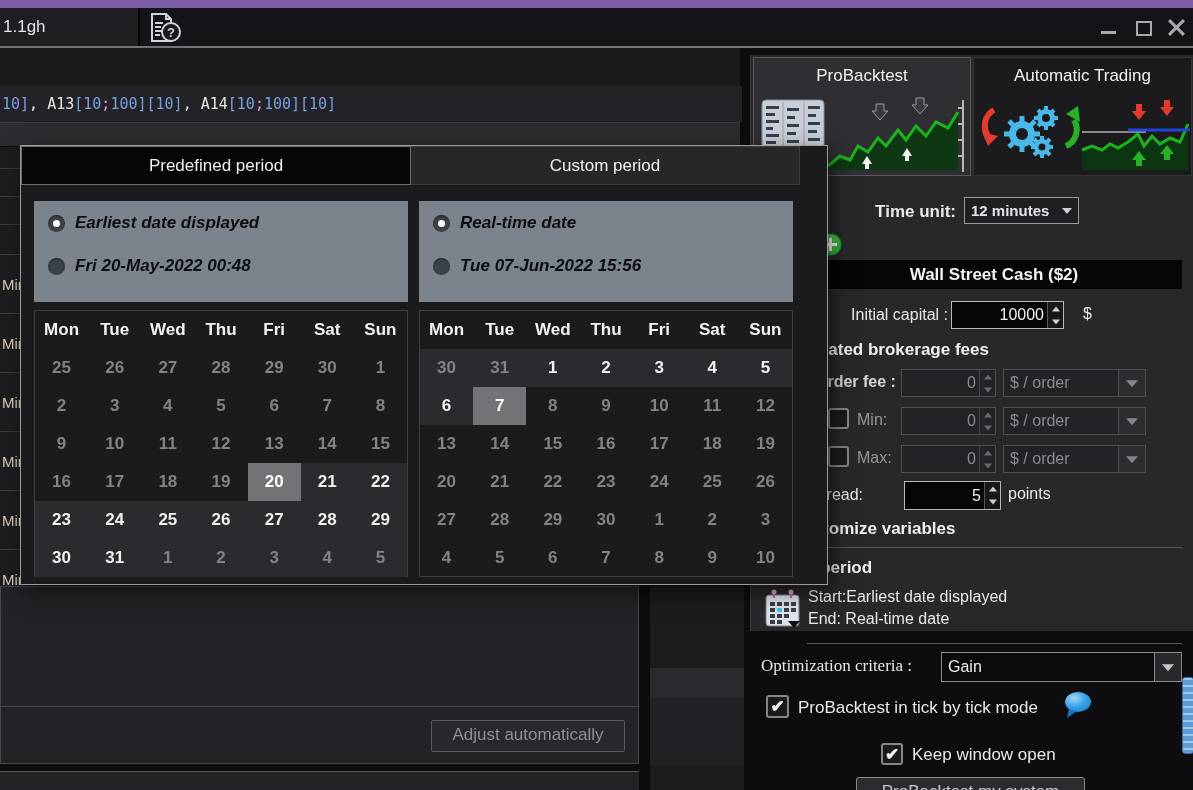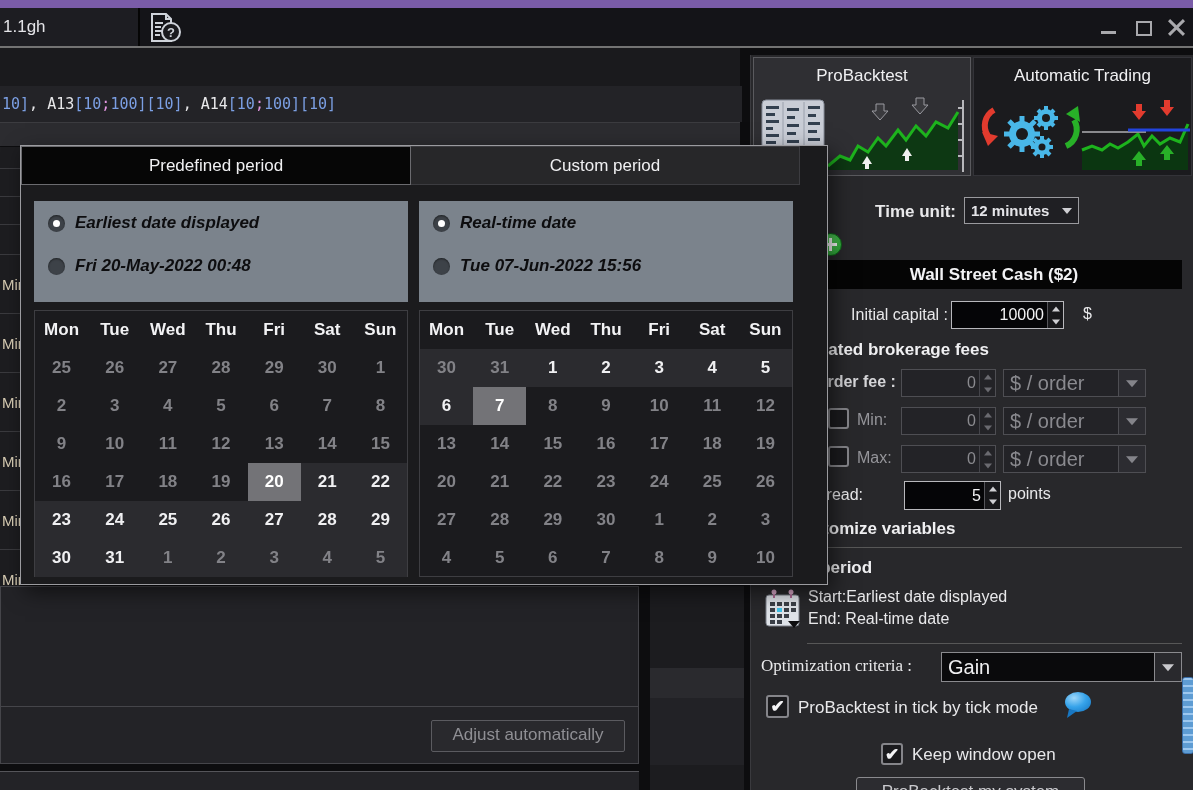--- a/index.html
+++ b/index.html
@@ -31,21 +31,21 @@
   
   .panelA{left:0;top:586px;width:639px;height:121px;background:#232327;border:1px solid #45454a;box-sizing:border-box;}
   .panelB{left:0;top:707px;width:639px;height:57px;background:#232327;border:1px solid #45454a;border-top:none;box-sizing:border-box;}
   .panelC{left:0;top:771px;width:639px;height:19px;background:#232327;border-top:1px solid #55555a;}
   .adjust-btn{position:absolute;left:430px;top:13px;width:192px;height:30px;background:#29292d;border:1px solid #5b5b60;
               border-radius:2px;color:#8f8f94;font-size:17px;text-align:center;line-height:28px;}
   .mid-col{left:650px;top:586px;width:94px;height:204px;background:#1c1c1f;}
   .mid-b1{position:absolute;left:0;top:82px;width:94px;height:30px;background:#2a2a2e;}
   .mid-b2{position:absolute;left:0;top:112px;width:94px;height:67px;background:#222226;}
   
-  .right-panel{left:750px;top:55px;width:443px;height:735px;background:#28282b;border-left:1px solid #3a3a3e;box-sizing:border-box;}
+  .right-panel{left:750px;top:55px;width:443px;height:576px;background:#28282b;border-left:1px solid #3a3a3e;box-sizing:border-box;}
   .rp{position:absolute;}
   .bt-tab{top:2px;height:119px;box-sizing:border-box;text-align:center;color:#f0f0f2;font-size:17px;}
   .bt-tab .tab-label{display:block;margin-top:8px;}
   .tab-pro{left:2px;width:218px;background:#2f2f33;border:1px solid #5a5a5e;}
   .tab-auto{left:222px;width:219px;background:#1b1b1e;border:1px solid #333338;}
   .tab-icon{position:absolute;left:4px;top:36px;}
   .label{color:#e8e8ea;font-size:16px;}
   .heading{color:#f0f0f2;font-size:17px;font-weight:bold;}
   .dd{background:#1f1f23;border:1px solid #9a9a9e;color:#e4e4e8;font-size:15px;font-weight:bold;
       display:flex;align-items:center;box-sizing:border-box;padding:0 6px;}
@@ -57,21 +57,21 @@
   .spin i::after{content:"";position:absolute;left:50%;top:50%;transform:translate(-50%,-50%);width:0;height:0;}
   .spin .up::after{border-left:4px solid transparent;border-right:4px solid transparent;border-bottom:5px solid #cfcfd3;}
   .spin .dn::after{border-left:4px solid transparent;border-right:4px solid transparent;border-top:5px solid #cfcfd3;}
   .field.disabled{border-color:#4e4e53;background:#232327;}
   .field.disabled .val{color:#8a8a8f;}
   .field.disabled .spin{border-left-color:#44444a;}
   .field.disabled .spin i{background:#232327;}
   .field.disabled .spin .up::after{border-bottom-color:#6a6a70;}
   .field.disabled .spin .dn::after{border-top-color:#6a6a70;}
   .select{display:flex;box-sizing:border-box;border:1px solid #4e4e53;background:#232327;}
-  .select .sval{flex:1;color:#8a8a8f;font-size:20px;align-self:center;padding-left:6px;}
+  .select .sval{flex:1;color:#8a8a8f;font-size:16px;align-self:center;padding-left:6px;}
   .select .arrow{width:26px;background:#2c2c31;border-left:1px solid #4e4e53;position:relative;}
   .select .arrow::after{content:"";position:absolute;left:50%;top:50%;transform:translate(-50%,-40%);
       border-left:6px solid transparent;border-right:6px solid transparent;border-top:7px solid #84848a;width:0;height:0;}
   .select.enabled{background:#0a0a0c;border-color:#8a8a8e;}
   .select.enabled .sval{color:#f0f0f2;}
   .select.enabled .arrow{background:#29292d;border-left-color:#8a8a8e;}
   .select.enabled .arrow::after{border-top-color:#c8c8cc;}
   .cb{width:21px;height:21px;box-sizing:border-box;border:2px solid #85858a;border-radius:3px;background:#1b1b1e;}
   .cb.checked{display:flex;align-items:center;justify-content:center;color:#f4f4f6;font-size:17px;font-weight:bold;}
   .cb.checked::after{content:"\2714";}

